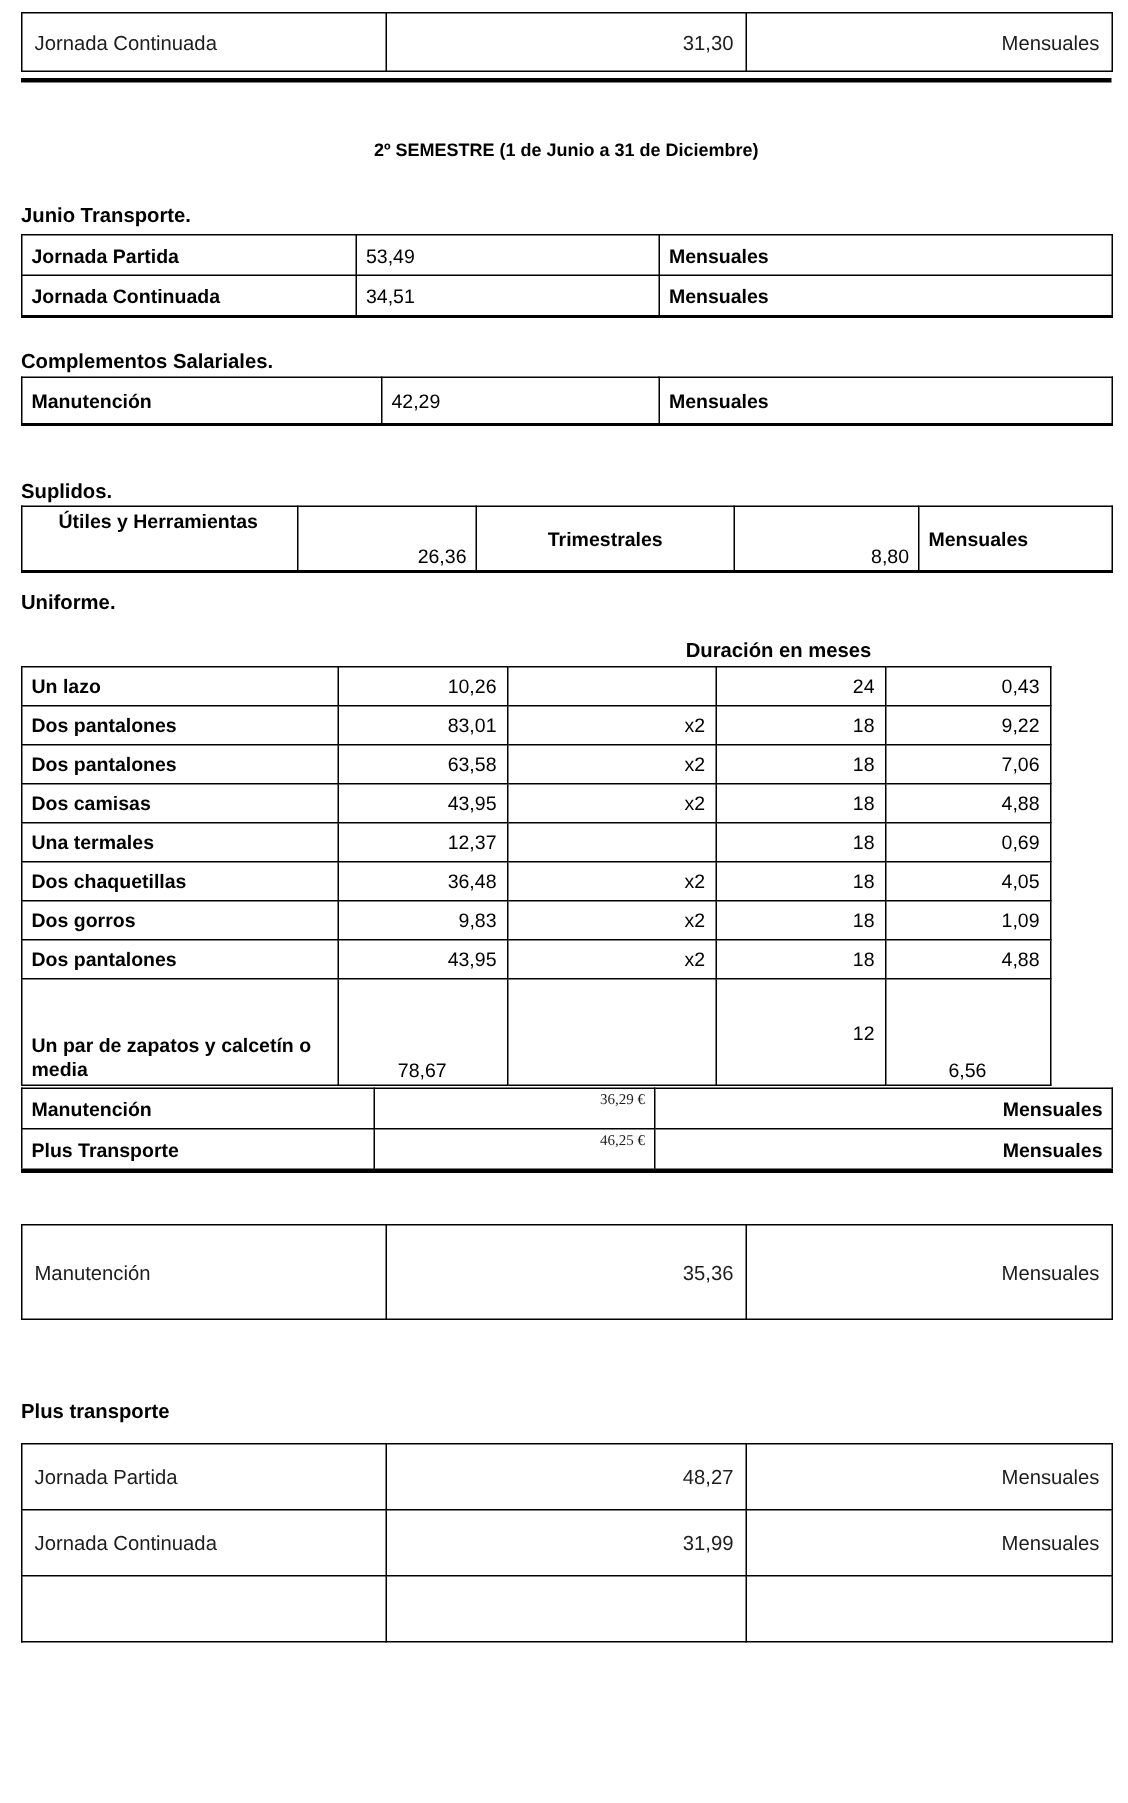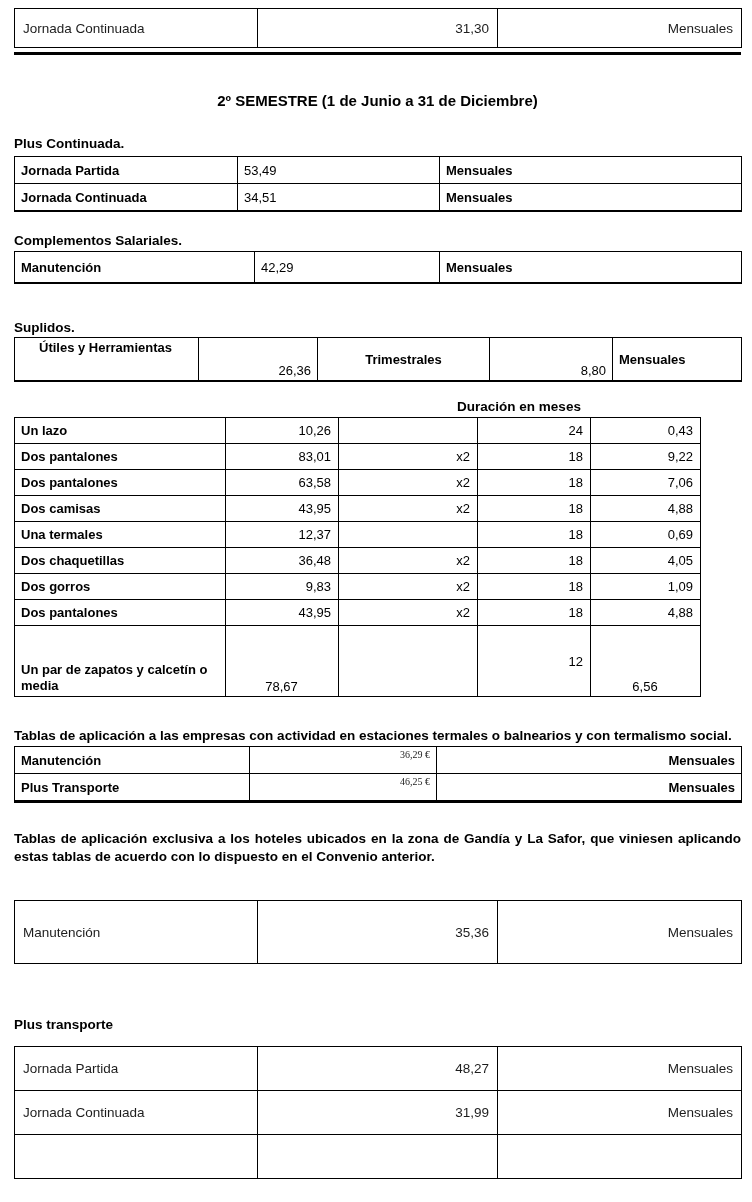--- a/index.html
+++ b/index.html
@@ -12,21 +12,21 @@
   td{border:1px solid #000;overflow:hidden;white-space:normal;}
 
   
   .t-light{width:727px;}
   .t-light td{font-size:13.5px;color:#1d1d1d;padding:2px 8px;vertical-align:middle;}
   .t-light td.num, .t-light td.per{text-align:right;}
 
   .t-top td{height:34px;}
   .thick-line{width:727px;height:3px;background:#000;margin-top:4px;}
 
-  .h-semester{margin-top:38px;text-align:center;font-weight:bold;font-size:15px;line-height:15px;}
+  .h-semester{margin-top:38px;text-align:center;font-weight:bold;font-size:12px;line-height:15px;}
   .h-section{font-weight:bold;font-size:13.5px;line-height:15px;}
   .h-multi{line-height:18px;text-align:justify;}
 
   
   .t-bold{width:727px;}
   .t-bold td{font-size:13px;padding:2px 6px;vertical-align:middle;}
   .t-bold td.lbl{font-weight:bold;}
   .t-bold td.per{font-weight:bold;}
   .t-pt td{height:22px;}
   .t-pt, .t-c, .t-s{border-bottom:2px solid #000;}
@@ -81,21 +81,21 @@
       <td>Jornada Continuada</td>
       <td class="num">31,30</td>
       <td class="per">Mensuales</td>
     </tr>
   </tbody>
     </table>
   <div class="thick-line"></div>
 
   <div class="h-semester">2º SEMESTRE (1 de Junio a 31 de Diciembre)</div>
 
-  <div class="h-section mt28">Plus Continuada.</div>
+  <div class="h-section mt28">Junio Transporte.</div>
   <table class="t-bold t-pt mt5">
     <colgroup>
         <col style="width:223px">
         <col style="width:202px">
         <col style="width:302px">
       </colgroup>
     <tbody>
         <tr>
       <td class="lbl">Jornada Partida</td>
       <td class="val">53,49</td>
@@ -138,20 +138,21 @@
         <tr>
       <td class="lbl">Útiles y Herramientas</td>
       <td class="num">26,36</td>
       <td class="qlab">Trimestrales</td>
       <td class="num">8,80</td>
       <td class="per">Mensuales</td>
     </tr>
   </tbody>
     </table>
 
+  <div class="h-section mt12">Uniforme.</div>
   <div class="duracion">Duración en meses</div>
   <table class="t-u">
     <colgroup>
         <col style="width:211px">
         <col style="width:113px">
         <col style="width:139px">
         <col style="width:113px">
         <col style="width:110px">
       </colgroup>
     <tbody>
@@ -214,42 +215,40 @@
     <tr class="tall">
       <td class="lbl">Un par de zapatos y calcetín o media</td>
       <td class="num bot">78,67</td>
       <td class="num bot"></td>
       <td class="num mid">12</td>
       <td class="num bot">6,56</td>
     </tr>
   </tbody>
     </table>
 
-  <div class="h-section h-multi mt30">Tablas de aplicación a las empresas con actividad en estaciones termales o balnearios y con termalismo social.</div>
   <table class="t-bold t-t mt1">
     <colgroup>
         <col style="width:235px">
         <col style="width:187px">
         <col style="width:305px">
       </colgroup>
     <tbody>
         <tr>
       <td class="lbl">Manutención</td>
       <td class="serif">36,29 €</td>
       <td class="per">Mensuales</td>
     </tr>
     <tr>
       <td class="lbl">Plus Transporte</td>
       <td class="serif">46,25 €</td>
       <td class="per">Mensuales</td>
     </tr>
   </tbody>
     </table>
 
-  <div class="h-section h-multi mt27">Tablas de aplicación exclusiva a los hoteles ubicados en la zona de Gandía y La Safor, que viniesen aplicando estas tablas de acuerdo con lo dispuesto en el Convenio anterior.</div>
   <table class="t-light t-g mt34">
     <colgroup>
         <col style="width:243px">
         <col style="width:240px">
         <col style="width:244px">
       </colgroup>
     <tbody>
         <tr>
       <td>Manutención</td>
       <td class="num">35,36</td>

